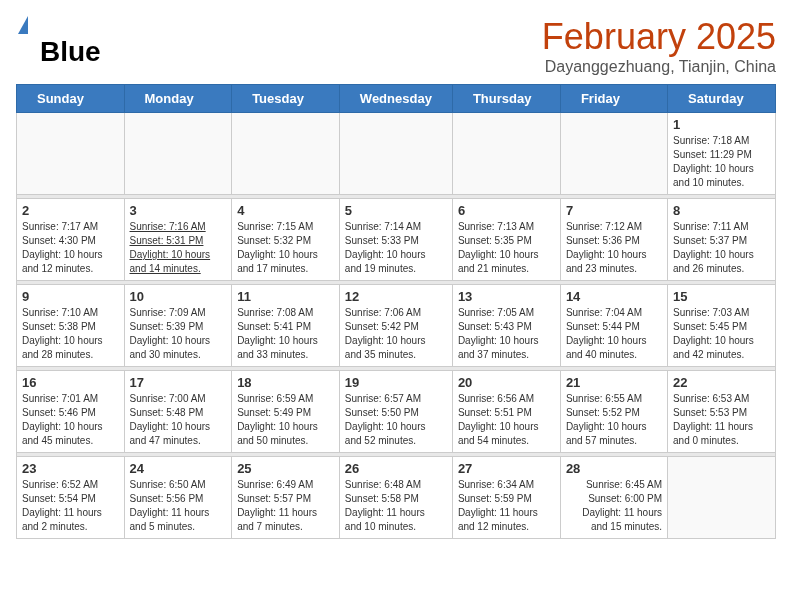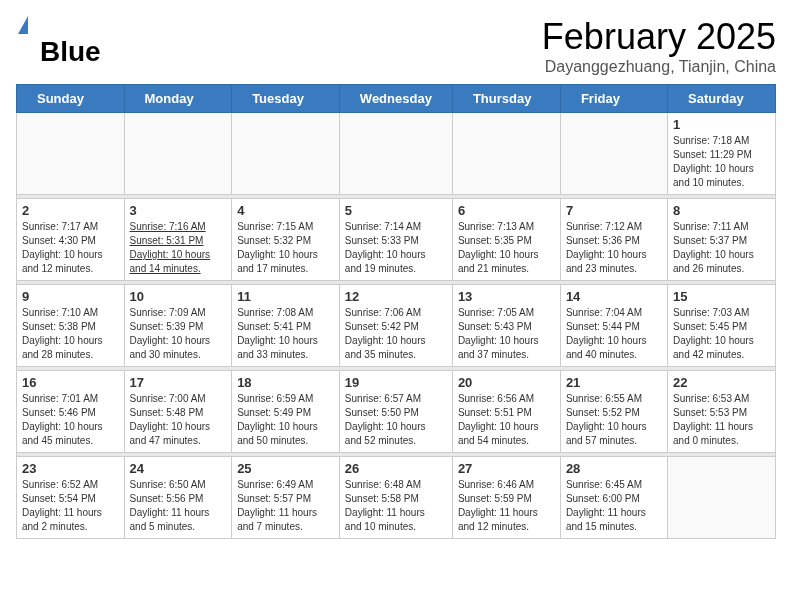--- a/index.html
+++ b/index.html
@@ -43,21 +43,21 @@
       border-bottom: 18px solid #3a7abf;
       margin-left: 2px;
       margin-bottom: 2px;
     }
     .title-block {
       text-align: right;
     }
     .calendar-title {
       font-size: 36px;
       font-weight: normal;
-      color: #000000;
+      color: #c2410c;
     }
     .calendar-subtitle {
       font-size: 16px;
       color: #555;
     }
     .calendar-table {
       width: 100%;
       border-collapse: collapse;
       border: 1px solid #ccc;
     }
@@ -334,28 +334,28 @@
         </td>
         <td>
           <span class="day-number">26</span>
           <div class="day-info" style="white-space: pre-line;">Sunrise: 6:48 AM
 Sunset: 5:58 PM
 Daylight: 11 hours
 and 10 minutes.</div>
         </td>
         <td>
           <span class="day-number">27</span>
-          <div class="day-info" style="white-space: pre-line;">Sunrise: 6:46 AM
+          <div class="day-info" style="white-space: pre-line;">Sunrise: 6:34 AM
 Sunset: 5:59 PM
 Daylight: 11 hours
 and 12 minutes.</div>
         </td>
         <td>
           <span class="day-number">28</span>
-          <div class="day-info" style="white-space: pre-line;">Sunrise: 6:45 AM
+          <div class="day-info" style="white-space: pre-line; text-align: right;">Sunrise: 6:45 AM
 Sunset: 6:00 PM
 Daylight: 11 hours
 and 15 minutes.</div>
         </td>
         <td class="empty"></td>
       </tr>
     </tbody>
 </table>
 
 </body></html>

